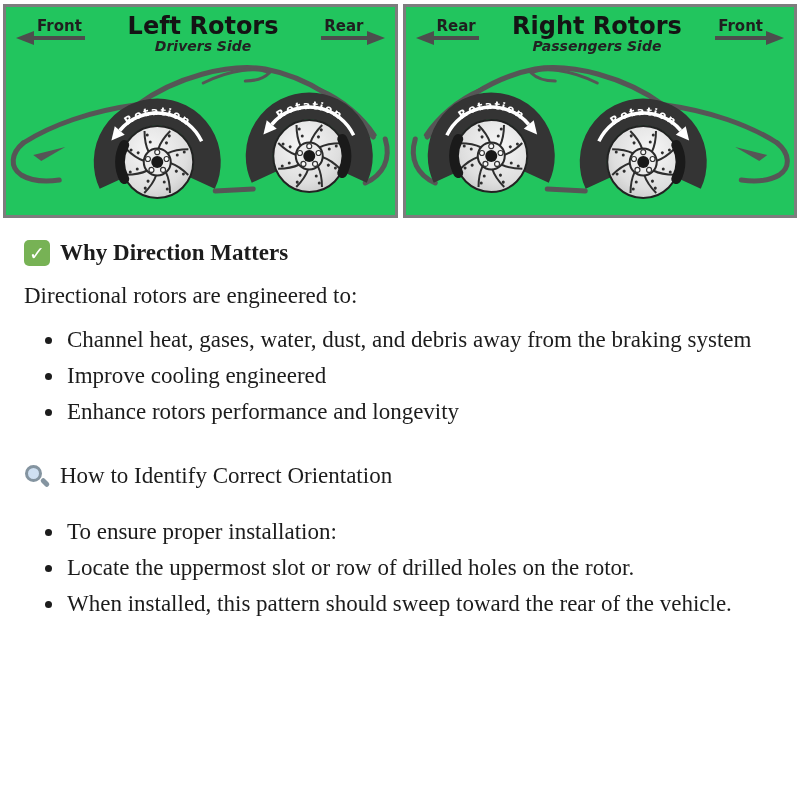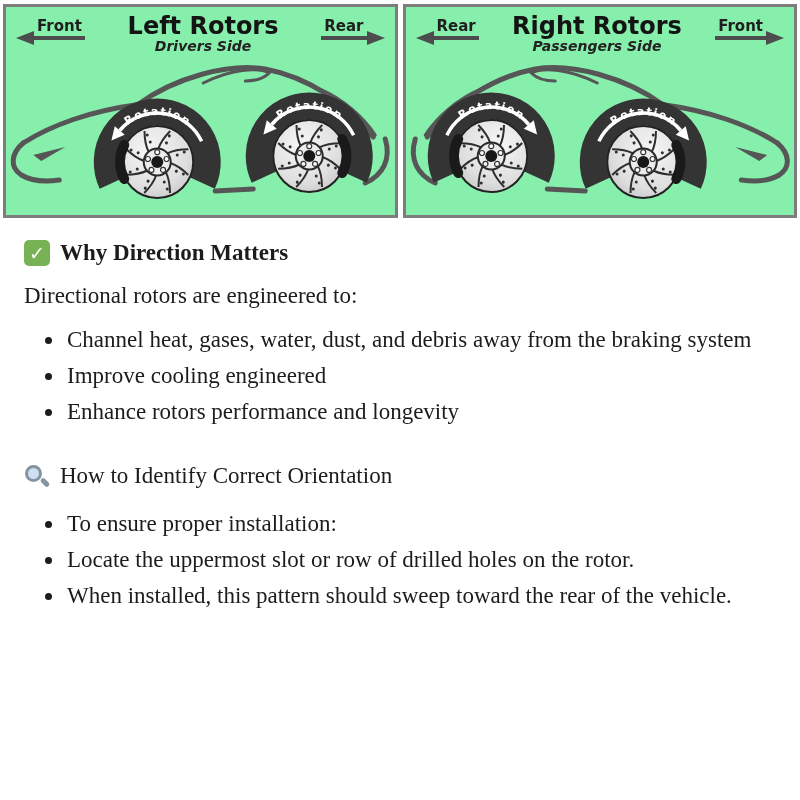--- a/index.html
+++ b/index.html
@@ -12,21 +12,21 @@
     --lens_fill:#cfe0f2;
     --lens_rim:#8494a0;
   }
   *{box-sizing:border-box;margin:0;padding:0;}
   html,body{background:#ffffff;}
   body{width:800px;height:800px;overflow:hidden;font-family:"Liberation Serif",serif;color:var(--ink);}
   .page{width:800px;height:800px;padding-top:4px;}
 
   
   .diagram{display:flex;gap:5px;padding:0 3px;}
-  .panel{flex:1 1 0;border:3px solid var(--panel_border);background:#86efac;height:214px;overflow:hidden;}
+  .panel{flex:1 1 0;border:3px solid var(--panel_border);background:#22c55e;height:214px;overflow:hidden;}
   .panel-header{display:grid;grid-template-columns:auto 1fr auto;align-items:start;padding:7px 10px 0 10px;height:48px;}
   .titles{text-align:center;line-height:1.05;}
   .panel-title{font-family:"DejaVu Sans",sans-serif;font-weight:bold;font-size:24px;color:#141414;}
   .panel-subtitle{font-family:"DejaVu Sans",sans-serif;font-weight:bold;font-style:italic;font-size:14px;color:#222;}
   .dir{display:inline-flex;align-items:flex-end;margin-top:4px;}
   .dir .txt{font-family:"DejaVu Sans",sans-serif;font-weight:bold;font-size:15px;color:#1f1f1f;border-bottom:4px solid var(--arrow_gray);padding:0 3px 1px 3px;line-height:1.1;}
   .tri{width:0;height:0;border-top:7px solid transparent;border-bottom:7px solid transparent;margin-bottom:-5px;}
   .tri.left{border-right:18px solid var(--arrow_gray);}
   .tri.right{border-left:18px solid var(--arrow_gray);}
   .car-svg{display:block;width:100%;height:160px;}
@@ -50,21 +50,21 @@
   
   .article{padding:0 30px 0 24px;}
   .article p{font-size:23px;line-height:34px;}
   .intro{margin-top:14px;max-width:722px;}
   .lead{margin-top:11px;}
   h2{font-size:23px;line-height:30px;display:flex;align-items:center;gap:10px;}
   h2.h-bold{font-weight:bold;margin-top:20px;}
   h2.h-reg{font-weight:normal;margin-top:32px;}
   ul{margin-top:10px;padding-left:41px;max-width:740px;}
   li{font-size:23px;line-height:34px;padding-left:2px;margin:2px 0;}
-  ul.second{margin-top:16px;font-family:Liberation Serif, serif;}
+  ul.second{margin-top:24px;font-family:Liberation Serif, serif;}
 
   
   .check-icon{display:inline-flex;width:26px;height:26px;border-radius:5px;background:var(--check_green);color:#fff;font-family:"DejaVu Sans",sans-serif;font-size:19px;font-weight:bold;align-items:center;justify-content:center;flex:0 0 auto;}
   
   .mag-icon{position:relative;display:inline-block;width:26px;height:26px;flex:0 0 auto;}
   .mag-icon .lens{position:absolute;left:1px;top:2px;width:17px;height:17px;border-radius:50%;background:var(--lens_fill);border:3px solid var(--lens_rim);}
   .mag-icon .handle{position:absolute;left:16px;top:17px;width:10px;height:5px;background:var(--lens_rim);border-radius:2.5px;transform:rotate(45deg);}
 </style>
 </head>
 <body>

